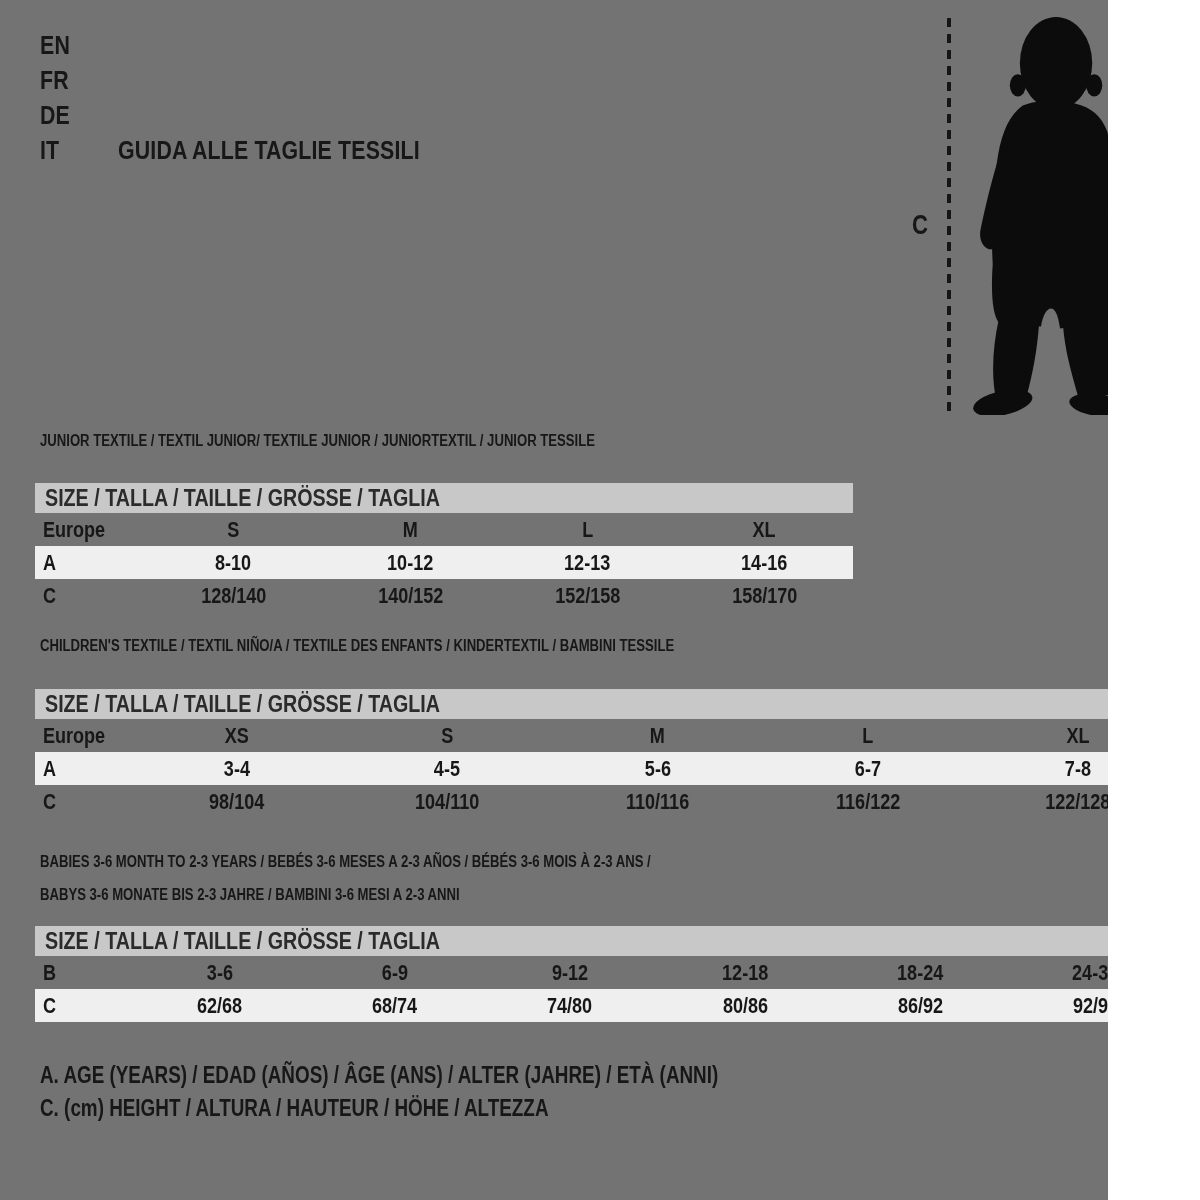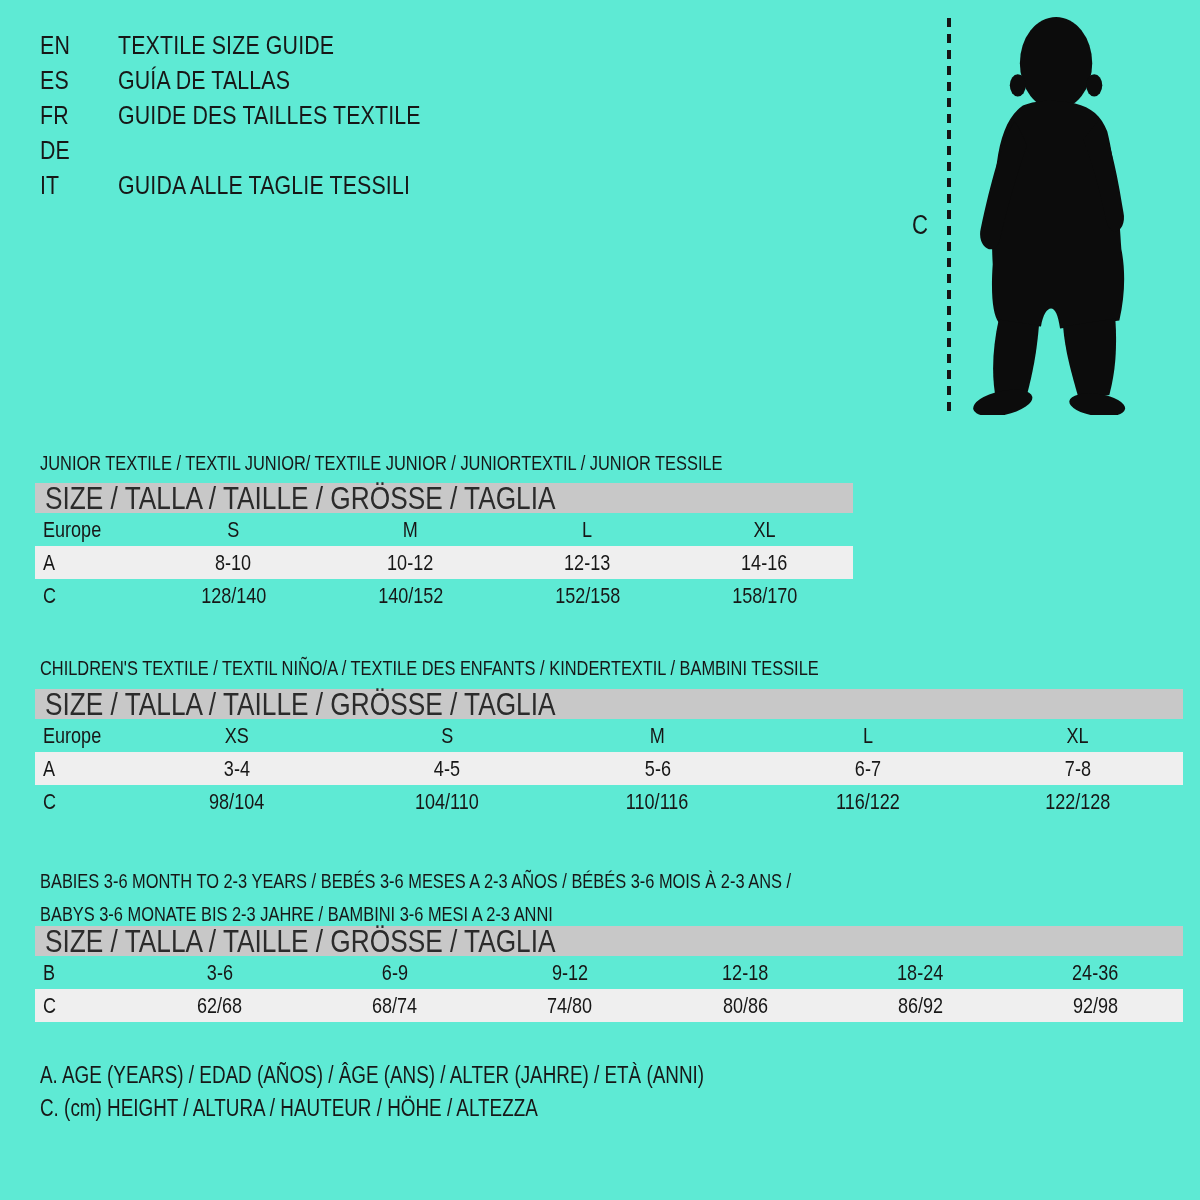--- a/index.html
+++ b/index.html
@@ -1,51 +1,51 @@
 <!DOCTYPE html>
 <html><head>
 <meta charset="utf-8">
 <style>
   html,body{margin:0;padding:0;background:#ffffff;}
   .canvas{
-    position:relative;width:1200px;height:1200px;background:#5eead4;
-    font-family:"Liberation Sans",sans-serif;font-weight:400;color:#171717;
+    position:relative;width:1108px;height:1200px;background:#737373;
+    font-family:"Liberation Sans",sans-serif;font-weight:700;color:#171717;
     overflow:hidden;
   }
   .cond{display:inline-block;transform:scaleX(0.82);transform-origin:0 50%;white-space:nowrap;}
   .cond.center{transform-origin:50% 50%;}
 
   
   .lang-block{position:absolute;left:40px;top:28px;}
   .lang-row{display:flex;height:35px;align-items:center;font-size:26px;letter-spacing:0.2px;}
   .lang-code{width:78px;flex:0 0 78px;}
 
   
   .dashline{
     position:absolute;left:947px;top:18px;width:4px;height:398px;
     background:repeating-linear-gradient(to bottom,#151515 0 9px,transparent 9px 16px);
   }
   .c-label{position:absolute;left:912px;top:210px;font-size:27px;}
   .baby-svg{position:absolute;left:962px;top:13px;}
 
   
-  .section-title{position:absolute;left:40px;font-size:20px;height:28px;margin-top:20px;}
+  .section-title{position:absolute;left:40px;font-size:16px;height:28px;}
   .title-junior{top:432px;}
   .title-children{top:637px;}
   .title-babies{top:845px;}
   .title-line{height:33px;display:flex;align-items:center;}
 
   
   .size-table{position:absolute;left:35px;}
   .t-junior{top:483px;width:818px;}
   .t-children{top:689px;width:1148px;}
   .t-babies{top:926px;width:1148px;}
   .size-bar{
     height:30px;background:#c8c8c8;display:flex;align-items:center;
-    padding-left:10px;box-sizing:border-box;font-size:32px;color:#2b2b2b;
+    padding-left:10px;box-sizing:border-box;font-size:24px;color:#2b2b2b;
   }
   .trow{display:grid;height:33px;align-items:center;font-size:22px;}
   .grid4{grid-template-columns:110px repeat(4,1fr);}
   .grid5{grid-template-columns:97px repeat(5,1fr);}
   .grid6{grid-template-columns:97px repeat(6,1fr);}
   .rlabel{padding-left:8px;text-align:left;}
   .val{text-align:center;}
   .alt{background:#efefef;}
 
   
@@ -53,29 +53,23 @@
   .legend-line{height:33px;display:flex;}
 </style>
 </head>
 <body>
 
 <div class="canvas">
 
   <div class="lang-block">
     <div class="lang-row">
       <span class="lang-code"><span class="cond">EN</span></span>
-      <span><span class="cond">TEXTILE SIZE GUIDE</span></span>
-    </div>
-    <div class="lang-row">
-      <span class="lang-code"><span class="cond">ES</span></span>
-      <span><span class="cond">GUÍA DE TALLAS</span></span>
     </div>
     <div class="lang-row">
       <span class="lang-code"><span class="cond">FR</span></span>
-      <span><span class="cond">GUIDE DES TAILLES TEXTILE</span></span>
     </div>
     <div class="lang-row">
       <span class="lang-code"><span class="cond">DE</span></span>
     </div>
     <div class="lang-row">
       <span class="lang-code"><span class="cond">IT</span></span>
       <span><span class="cond">GUIDA ALLE TAGLIE TESSILI</span></span>
     </div>
   </div>
 

